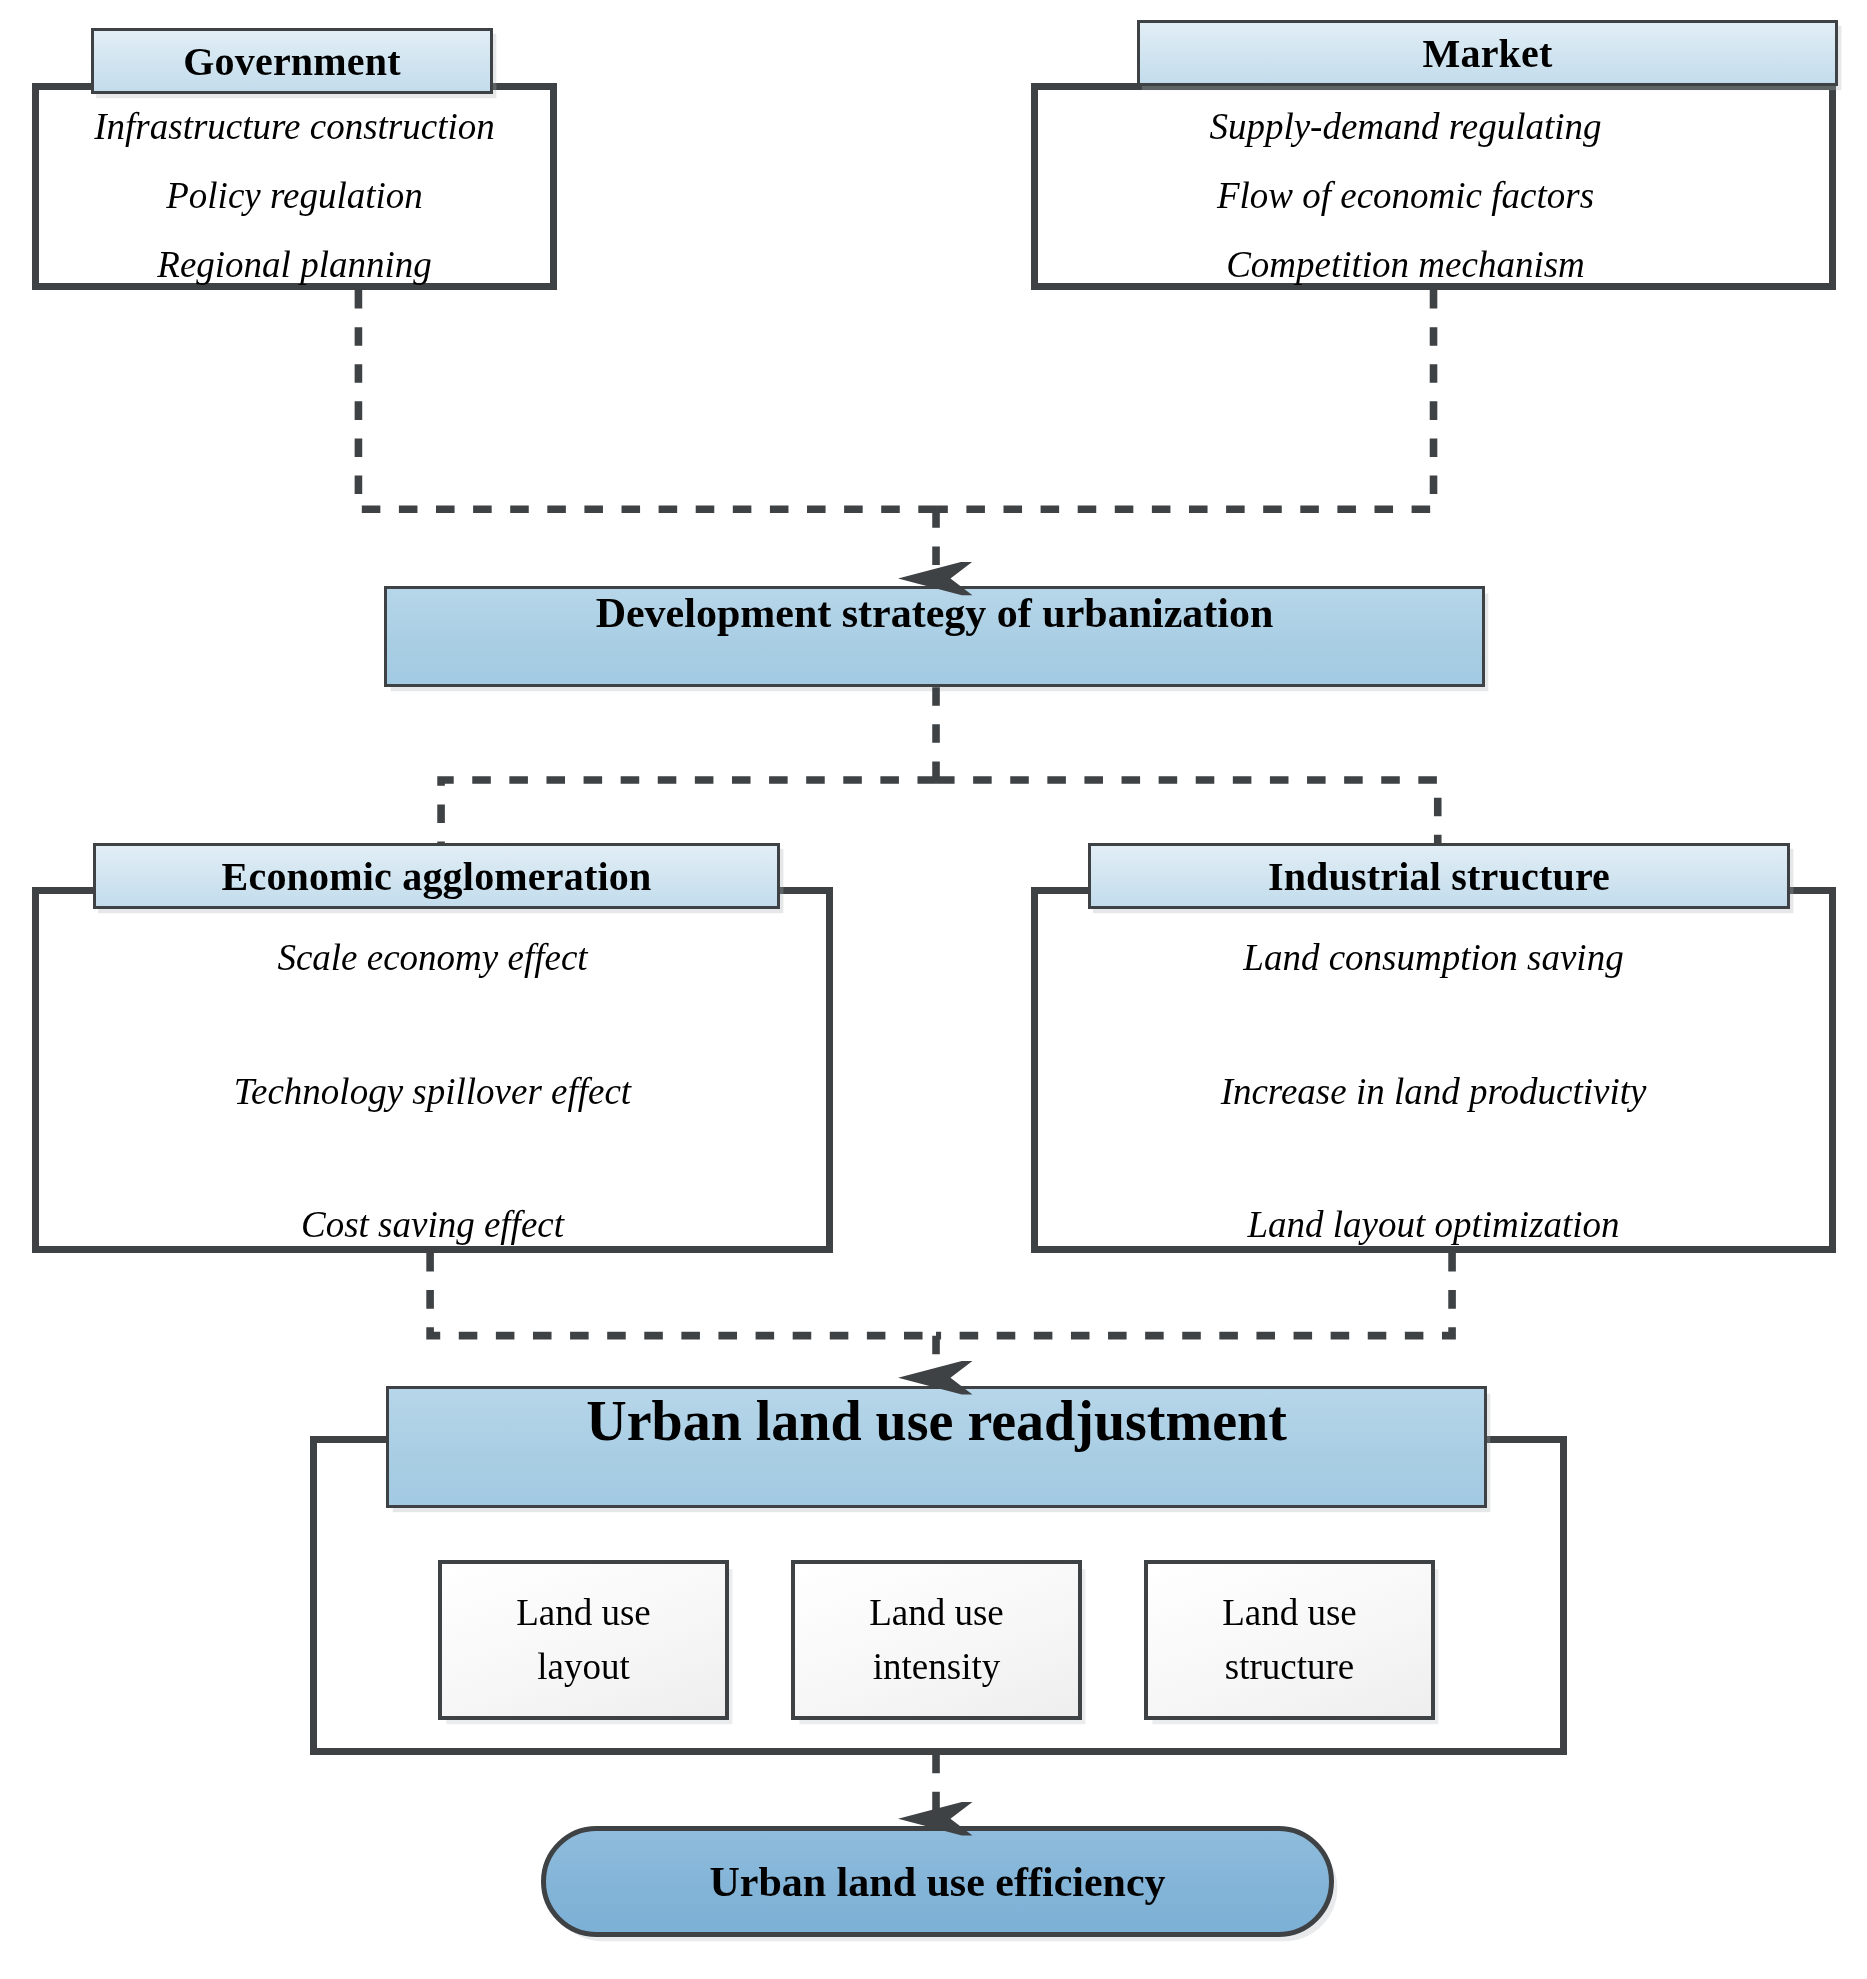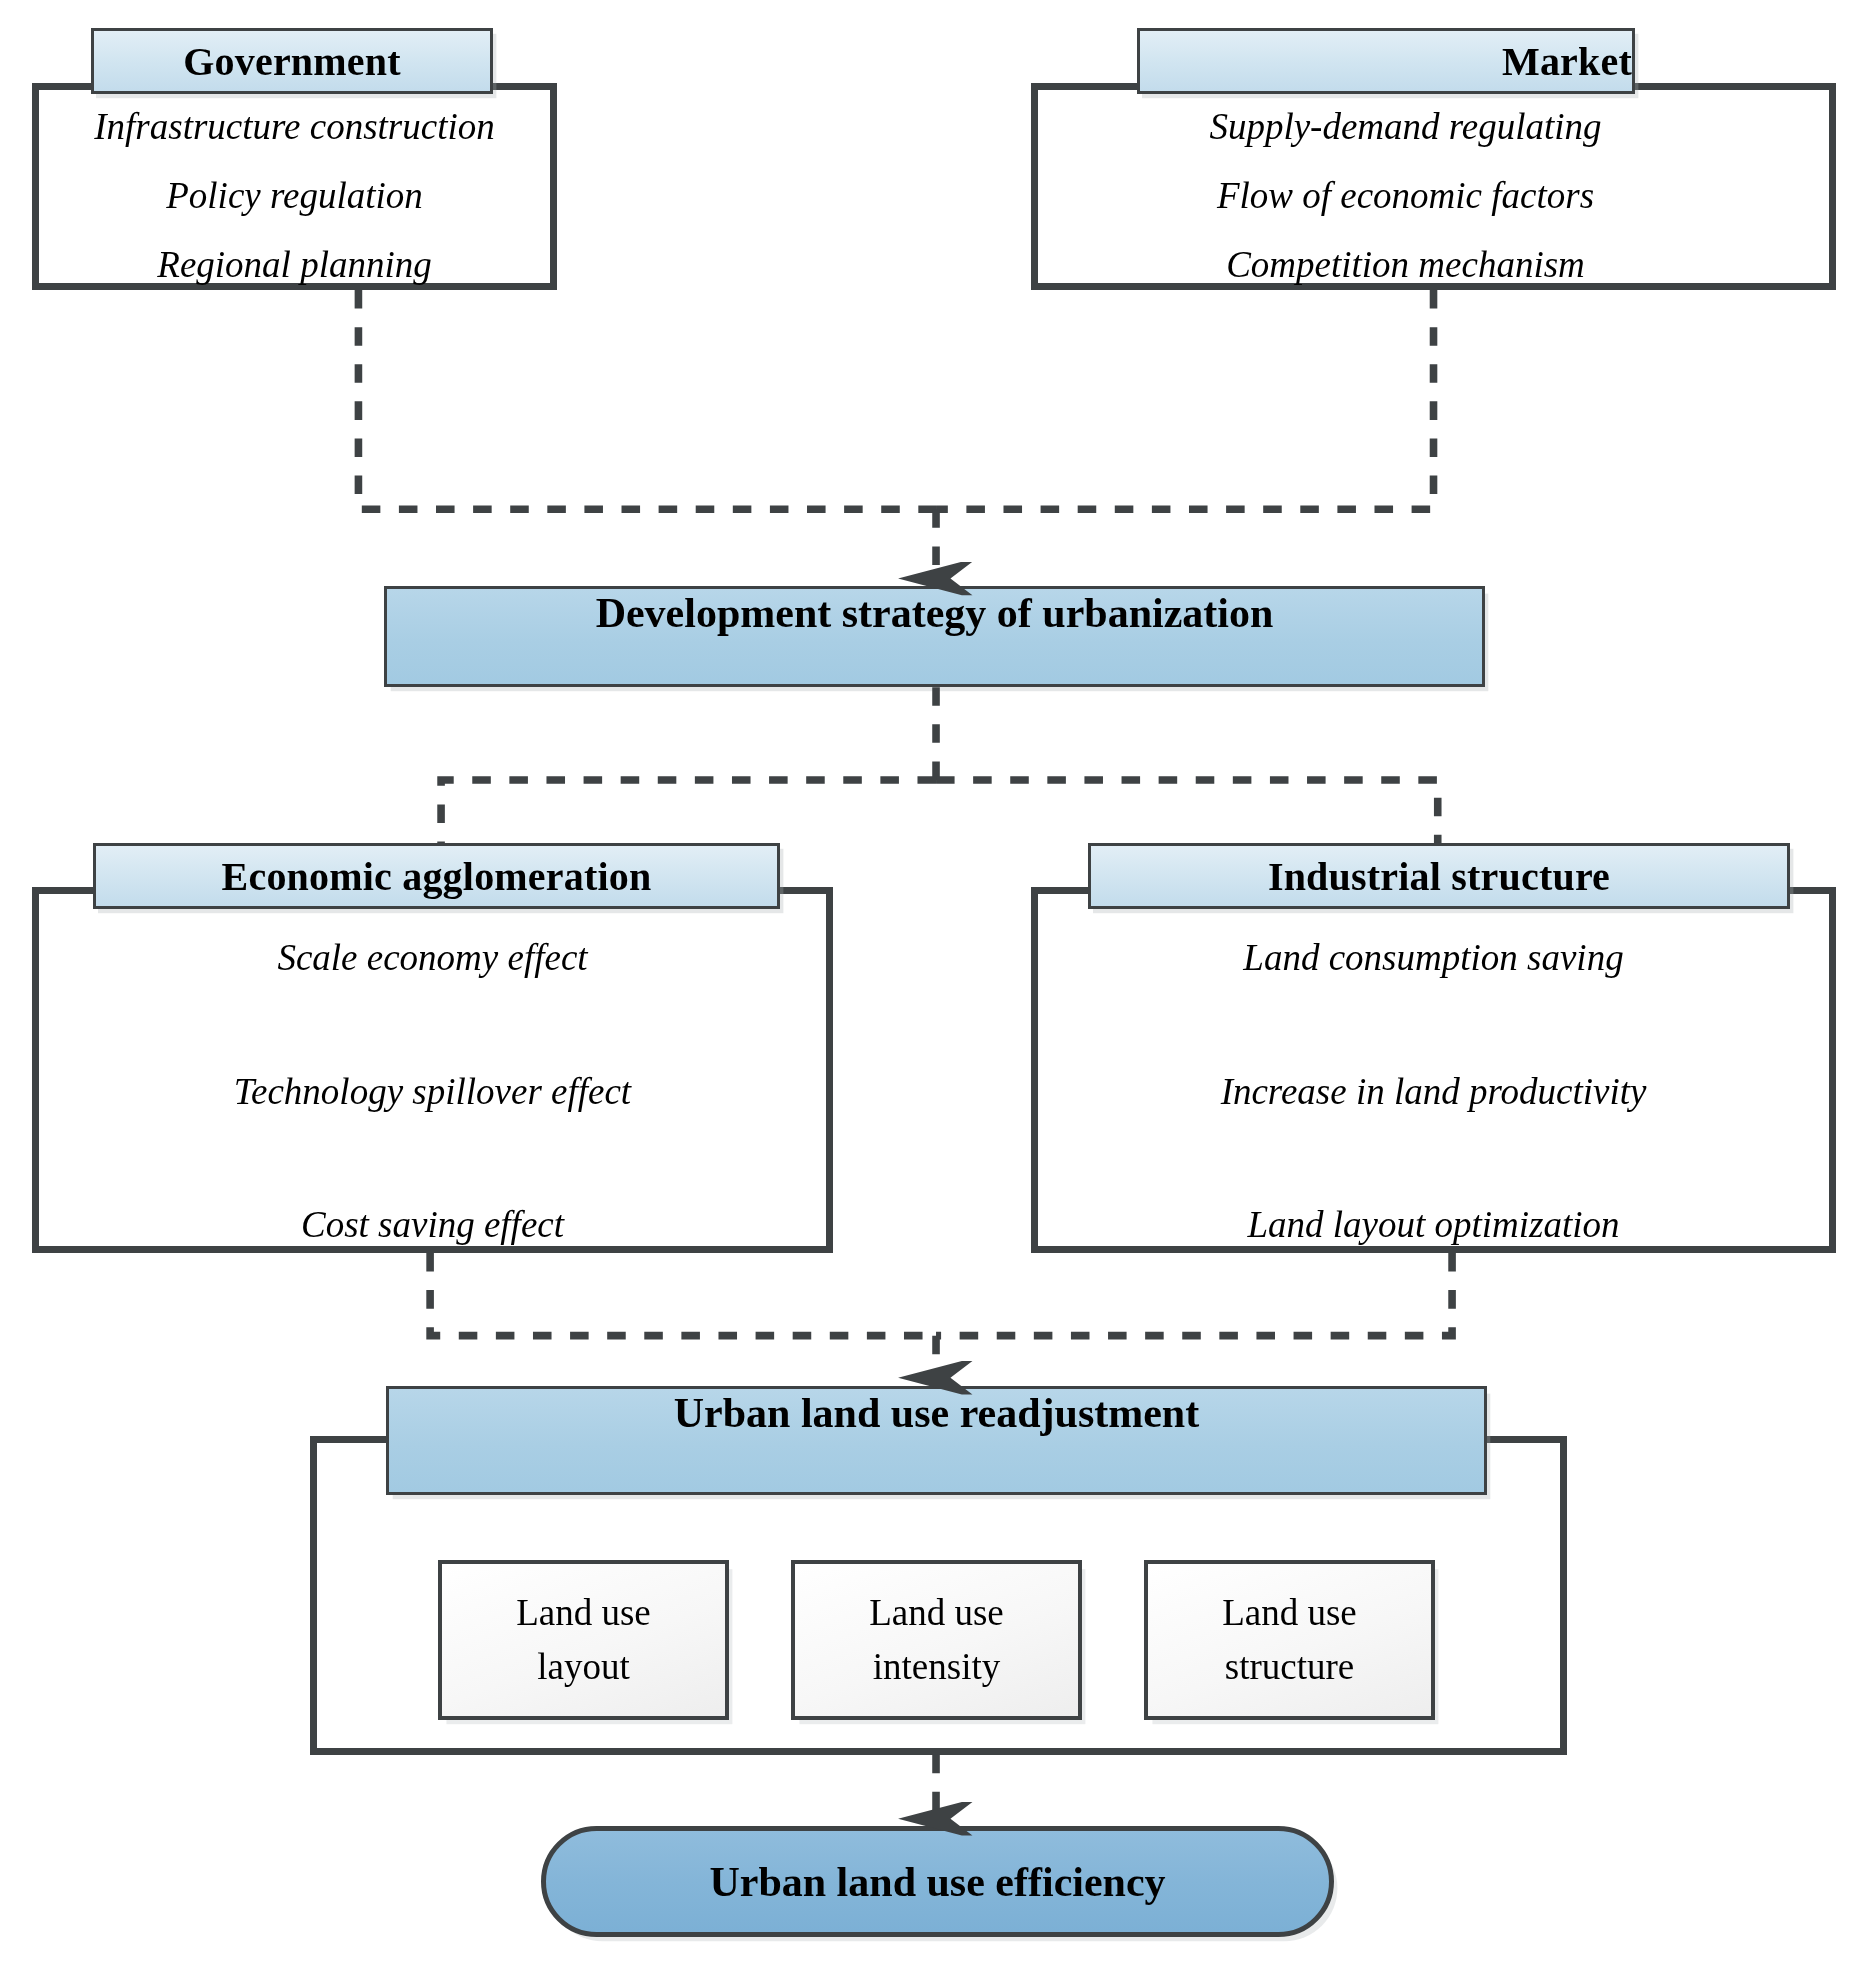--- a/index.html
+++ b/index.html
@@ -86,21 +86,21 @@
   <div class="hdr" style="left:91px;top:28px;width:402px;height:66px;font-size:40px;">
     <span>Government</span>
   </div>
   <div class="items" style="left:32px;top:105px;width:525px;height:181px;font-size:37px;">
     <div>Infrastructure construction</div>
     <div>Policy regulation</div>
     <div>Regional planning</div>
   </div>
 
   <div class="frame" style="left:1031px;top:83px;width:805px;height:207px;"></div>
-  <div class="hdr" style="left:1137px;top:28px;width:498px;height:66px;font-size:40px;justify-content:flex-end;">
+  <div class="hdr" style="left:1137px;top:20px;width:701px;height:66px;font-size:40px;">
     <span>Market</span>
   </div>
   <div class="items" style="left:1031px;top:105px;width:749px;height:181px;font-size:37px;">
     <div>Supply-demand regulating</div>
     <div>Flow of economic factors</div>
     <div>Competition mechanism</div>
   </div>
 
   <div class="band" style="left:384px;top:586px;width:1101px;height:101px;font-size:42px;">
     <span>Development strategy of urbanization</span>
@@ -120,21 +120,21 @@
   <div class="hdr" style="left:1088px;top:843px;width:702px;height:66px;font-size:40px;">
     <span>Industrial structure</span>
   </div>
   <div class="items" style="left:1031px;top:936px;width:805px;height:310px;font-size:37px;">
     <div>Land consumption saving</div>
     <div>Increase in land productivity</div>
     <div>Land layout optimization</div>
   </div>
 
   <div class="frame" style="left:310px;top:1436px;width:1257px;height:319px;"></div>
-  <div class="band" style="left:386px;top:1386px;width:1101px;height:109px;font-size:42px;">
+  <div class="band" style="left:386px;top:1386px;width:1101px;height:122px;font-size:56px;">
     <span>Urban land use readjustment</span>
   </div>
 
   <div class="subbox" style="left:438px;top:1560px;width:291px;height:160px;font-size:37px;">
     <span>
       <span>Land use</span><br>
       <span>layout</span>
     </span>
   </div>
 

